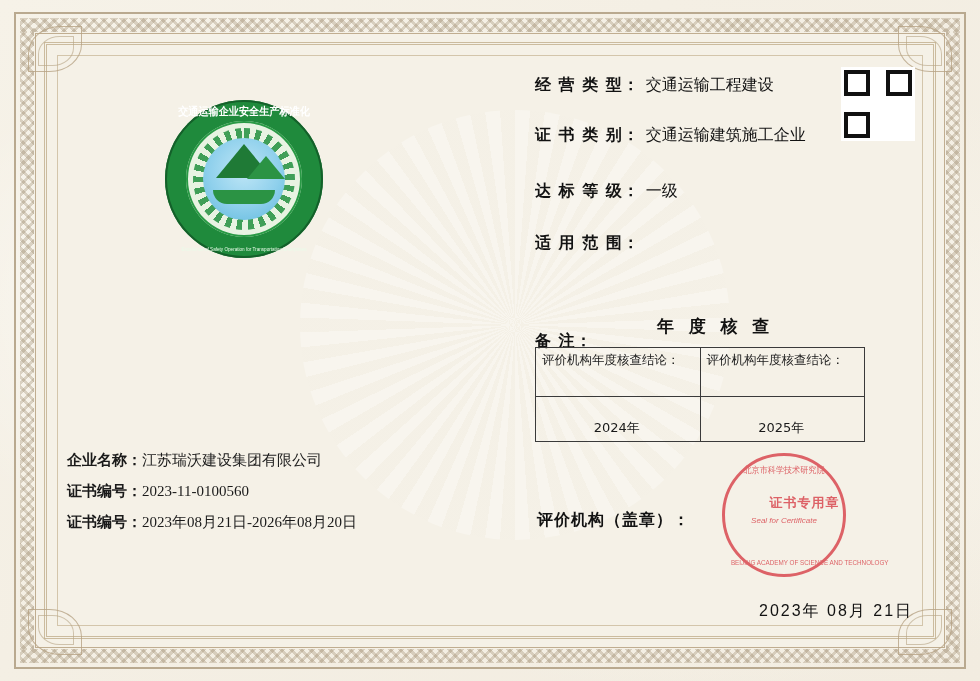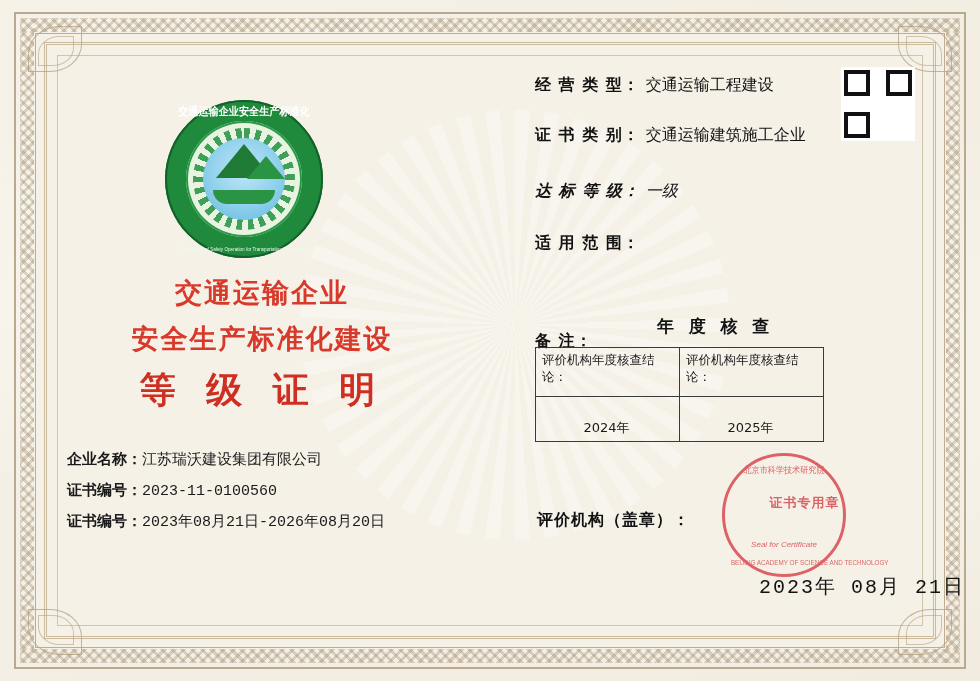--- a/index.html
+++ b/index.html
@@ -219,21 +219,21 @@
   }
 
   .info-block {
     position: absolute;
     left: 10px;
     top: 390px;
     width: 400px;
     font-size: 15px;
     color: #1a1a1a;
     line-height: 31px;
-    font-family: Liberation Mono, monospace;
+    font-family: Liberation Serif, serif;
   }
   .info-row { white-space: nowrap; }
   .info-label { font-weight: bold; }
   .info-value { font-weight: normal; }
 
   
   .right {
     position: absolute;
     left: 470px;
     top: 0;
@@ -245,21 +245,21 @@
     font-size: 16px;
     color: #121212;
     white-space: nowrap;
     font-family: "DejaVu Sans", "Liberation Sans", sans-serif;
   }
   .field .lbl { font-weight: bold; letter-spacing: 1px; }
   .field .val { font-weight: normal; margin-left: 6px; }
 
   .f1 { left: 8px; top: 20px; }
   .f2 { left: 8px; top: 70px; }
-  .f3 { left: 8px; top: 126px; font-style: italic; }
+  .f3 { left: 8px; top: 126px; }
   .f4 { left: 8px; top: 178px; }
   .f5 { left: 8px; top: 253px; margin-top: 23px; }
 
   .qr {
     position: absolute;
     right: 8px;
     top: 12px;
     width: 72px;
     height: 72px;
     background-color: #ffffff;
@@ -282,21 +282,21 @@
     font-weight: bold;
     letter-spacing: 5px;
     color: #121212;
     font-family: Liberation Sans, sans-serif;
   }
 
   .annual-table {
     position: absolute;
     left: 8px;
     top: 292px;
-    width: 289px;
+    width: 330px;
     border-collapse: collapse;
     table-layout: fixed;
   }
   .annual-table td {
     border: 1px solid #3a3a3a;
     height: 44px;
     vertical-align: top;
     padding: 4px 6px 0 6px;
     font-size: 12.5px;
     color: #1a1a1a;
@@ -351,41 +351,40 @@
     letter-spacing: 1px;
     margin-left: 41px;
   }
   .stamp .s-en {
     position: absolute;
     left: 0; right: 0; top: 60px;
     text-align: center;
     font-size: 8px;
     color: #d8434b;
     font-style: italic;
-    margin-top: 24px;
   }
   .stamp .s-bot {
     position: absolute;
     left: 0; right: 0; bottom: 8px;
     text-align: center;
     font-size: 7px;
     color: #d8434b;
     white-space: nowrap;
     transform: scaleX(.9);
   }
 
   .issue-date {
     position: absolute;
     left: 232px;
-    top: 518px;
-    font-size: 20px;
+    top: 546px;
+    font-size: 16px;
     color: #121212;
     letter-spacing: 2px;
     white-space: nowrap;
-    font-family: Liberation Mono, monospace;
+    font-family: Liberation Sans, sans-serif;
   }
 </style>
 </head>
 <body>
 
 <div id="certificate">
 
   <div class="border-outer"></div>
   <div class="border-pattern"></div>
   <div class="border-inner-1"></div>
@@ -406,25 +405,20 @@
       <div class="cn-top">交通运输企业安全生产标准化</div>
       <div class="en-bottom">Excellence of Safety Operation for Transportation Enterprises</div>
       <div class="ring-inner"></div>
       <div class="gear"></div>
       <div class="inner-face"></div>
       <div class="mountain"></div>
       <div class="mountain2"></div>
       <div class="road"></div>
     </div>
 
-    <div class="title-block">
-      <div class="title-line1">交通运输企业</div>
-      <div class="title-line2">安全生产标准化建设</div>
-      <div class="title-line3">等 级 证 明</div>
-    </div>
 
     <div class="info-block">
       <div class="info-row">
         <span class="info-label">企业名称：</span><span class="info-value">江苏瑞沃建设集团有限公司</span>
       </div>
       <div class="info-row">
         <span class="info-label">证书编号：</span><span class="info-value">2023-11-0100560</span>
       </div>
       <div class="info-row">
         <span class="info-label">证书编号：</span><span class="info-value">2023年08月21日-2026年08月20日</span>

